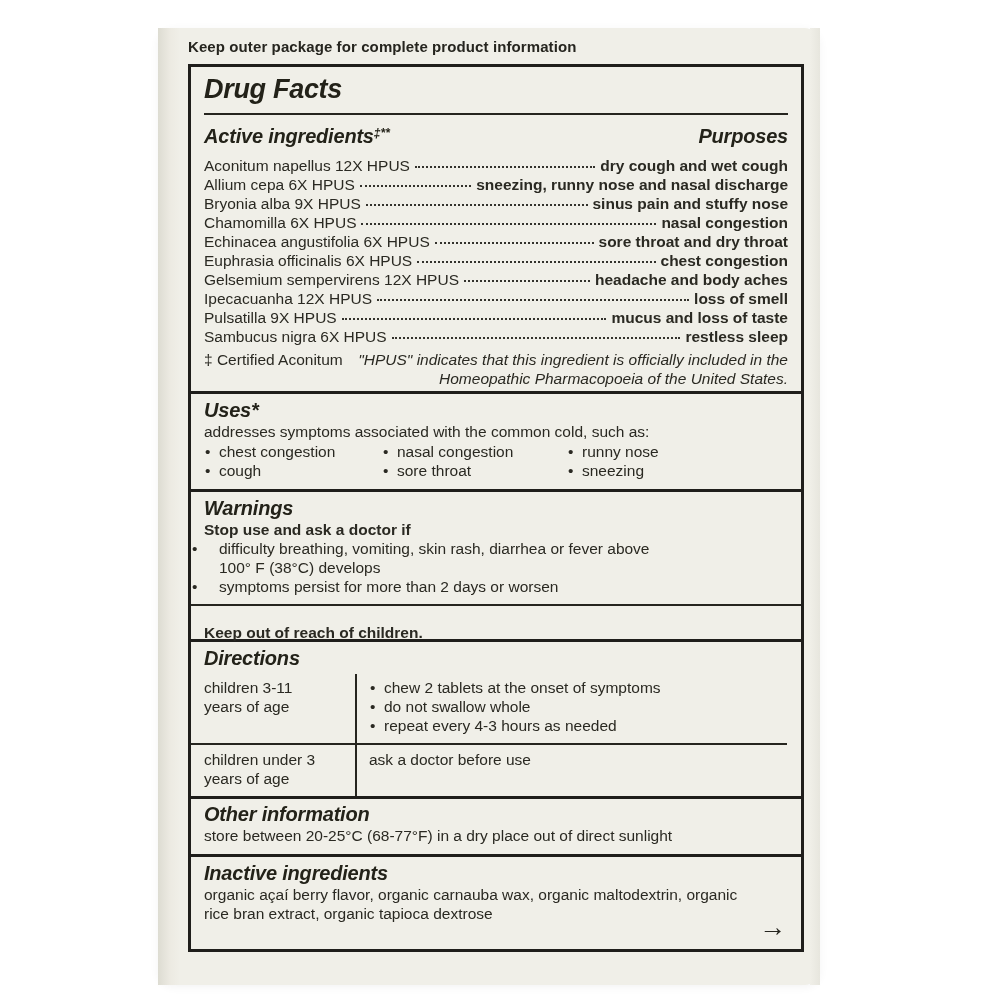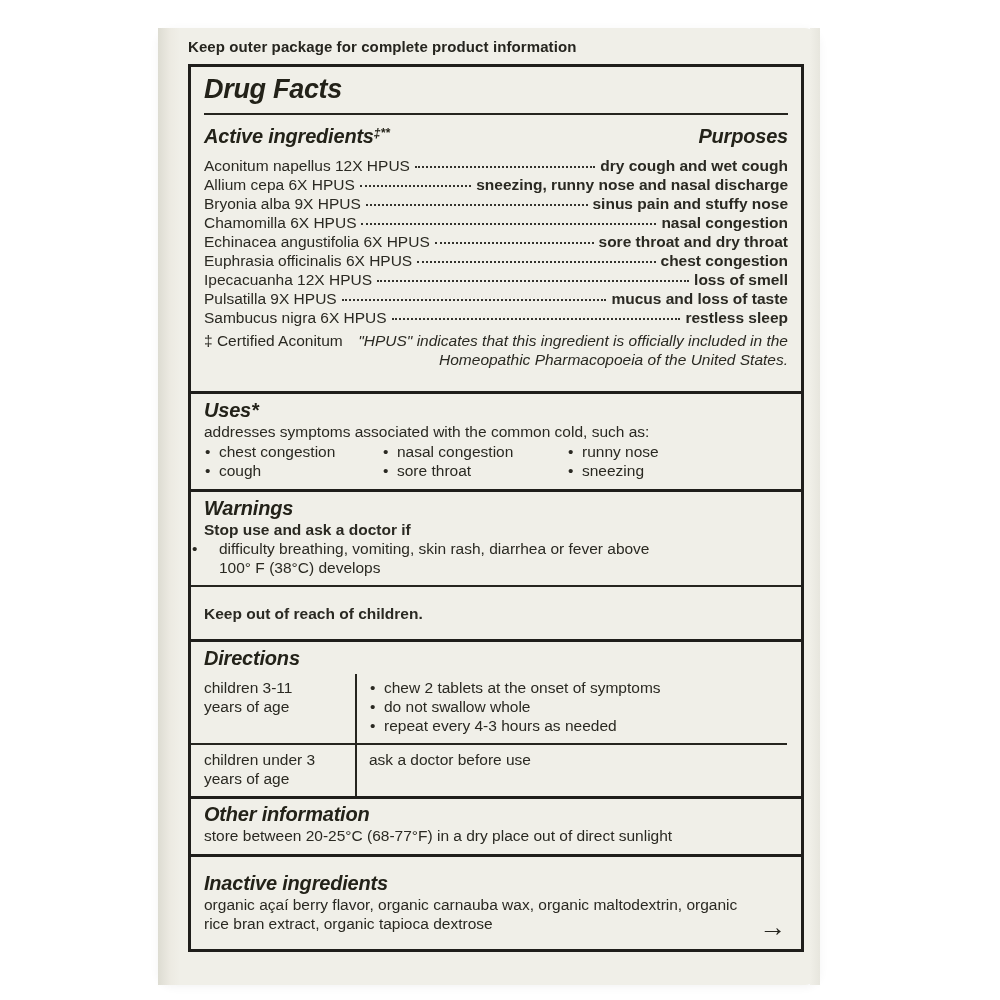--- a/index.html
+++ b/index.html
@@ -90,21 +90,21 @@
   .dir-row { display: flex; }
   .dir-who { width: 164px; padding: 4px 22px 4px 13px; }
   .dir-what { flex: 1; padding: 4px 13px 4px 14px; }
   .dir-divider { border-top: 2px solid #26251f; margin-right: 14px; margin-top: 4px; }
   .dir-row-2 .dir-who, .dir-row-2 .dir-what { padding-top: 5px; }
 
   
   .sec-other { height: 58px; padding-top: 3px; }
 
   
-  .sec-inactive { flex: 1; padding-top: 14px; position: relative; }
+  .sec-inactive { flex: 1; padding-top: 4px; position: relative; }
   .inactive-txt { max-width: 548px; }
   .continue-arrow {
     position: absolute; right: 15px; bottom: 8px;
     font-size: 27px; line-height: 27px; color: #26251f;
   }
 </style>
 </head>
 <body>
 
 <div class="stage">
@@ -147,20 +147,25 @@
         </div>
         <div class="ing-row">
           <span class="ing-name">Echinacea angustifolia 6X HPUS</span>
             <span class="lead"></span>
             <span class="ing-purpose">sore throat and dry throat</span>
         </div>
         <div class="ing-row">
           <span class="ing-name">Euphrasia officinalis 6X HPUS</span>
             <span class="lead"></span>
             <span class="ing-purpose">chest congestion</span>
+        </div>
+        <div class="ing-row">
+          <span class="ing-name">Gelsemium sempervirens 12X HPUS</span>
+            <span class="lead"></span>
+            <span class="ing-purpose">headache and body aches</span>
         </div>
         <div class="ing-row">
           <span class="ing-name">Ipecacuanha 12X HPUS</span>
             <span class="lead"></span>
             <span class="ing-purpose">loss of smell</span>
         </div>
         <div class="ing-row">
           <span class="ing-name">Pulsatilla 9X HPUS</span>
             <span class="lead"></span>
             <span class="ing-purpose">mucus and loss of taste</span>
@@ -193,20 +198,21 @@
             <div class="bullet">runny nose</div>
             <div class="bullet">sneezing</div>
           </div>
         </div>
       </div>
 
       <div class="section sec-warn">
         <div class="heading h-pad">Warnings</div>
         <div class="body-txt bold h-pad">Stop use and ask a doctor if</div>
         <div class="body-txt bullet warn-b1 h-pad" style="padding-left:28px;">difficulty breathing, vomiting, skin rash, diarrhea or fever above 100° F (38°C) develops</div>
+        <div class="body-txt bullet h-pad" style="padding-left:28px;">symptoms persist for more than 2 days or worsen</div>
         <div class="warn-rule"></div>
         <div class="body-txt bold keep-out h-pad">Keep out of reach of children.</div>
       </div>
 
       <div class="section sec-dir">
         <div class="heading h-pad">Directions</div>
         <div class="dir-table body-txt">
           <div class="v-line"></div>
           <div class="dir-row">
             <div class="dir-who">children 3-11 years of age</div>

